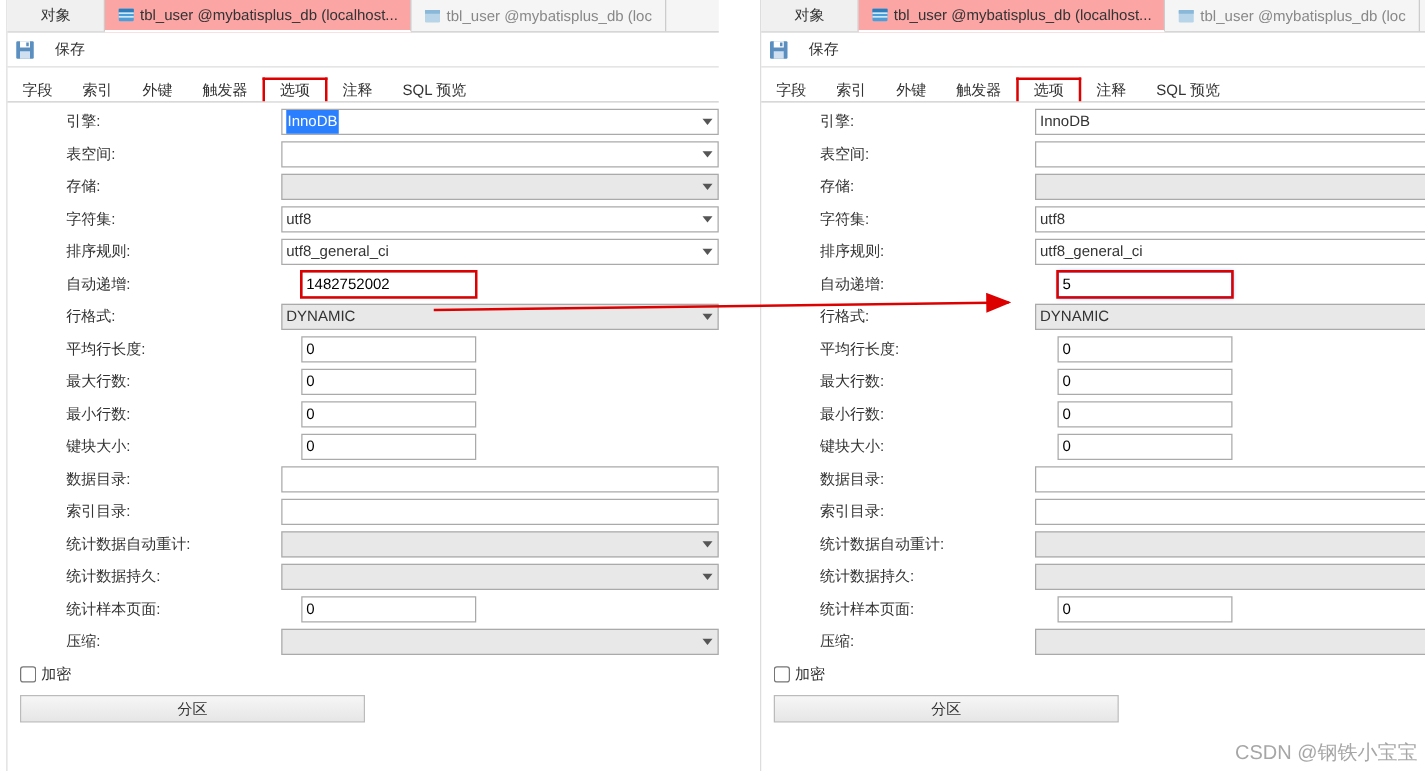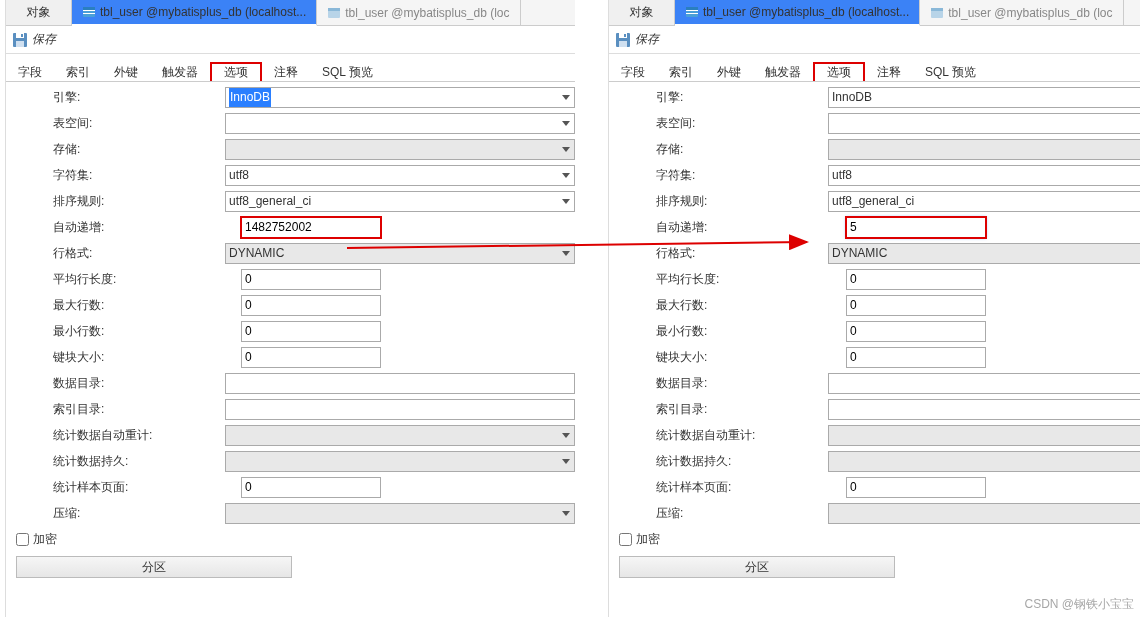--- a/index.html
+++ b/index.html
@@ -2,25 +2,25 @@
 <html><head>
 <meta charset="utf-8">
 <style>
 * { box-sizing: border-box; margin: 0; padding: 0; }
 body { font-family: "Microsoft YaHei", "SimSun", Arial, sans-serif; font-size: 12px; background: #fff; color: #333; position: relative; width: 1140px; height: 617px; overflow: hidden; }
 .pane { position: absolute; top: 0; width: 570px; height: 617px; border-left: 1px solid #ddd; }
 .pane.left { left: 5px; }
 .pane.right { left: 608px; }
 .tabbar { display: flex; height: 26px; border-bottom: 1px solid #ccc; background: #f5f5f5; }
 .tab { display: flex; align-items: center; padding: 0 10px; gap: 4px; border-right: 1px solid #ccc; font-size: 12px; white-space: nowrap; overflow: hidden; }
-.tab.object { width: 66px; justify-content: center; background: #f0f0f0; }
-.tab.active { background: #3b82f6; border-bottom: 2px solid #fff; margin-bottom: -1px; }
+.tab.object { width: 78px; justify-content: center; background: #f0f0f0; }
+.tab.active { background: #fca5a5; border-bottom: 2px solid #fff; margin-bottom: -1px; }
 .tab.inactive { color: #888; }
 .tab-ico { width: 14px; height: 14px; display: inline-flex; }
-.toolbar { display: flex; align-items: center; height: 28px; padding: 0 6px; gap: 4px; border-bottom: 1px solid #ddd; font-style: italic; }
+.toolbar { display: flex; align-items: center; height: 28px; padding: 0 6px; gap: 16px; border-bottom: 1px solid #ddd; }
 .save-ico { width: 16px; height: 16px; display: inline-flex; }
 .navtabs { display: flex; height: 28px; border-bottom: 1px solid #ccc; align-items: flex-end; }
 .navtab { padding: 0 12px; display: flex; align-items: center; cursor: pointer; color: #333; position: relative; }
 .navtab.sel { border: 2px solid #d00; border-bottom: none; background: #fff; z-index: 1; }
 .form { padding: 2px 0 0 0; }
 .row { display: flex; align-items: center; height: 26px; padding-left: 10px; }
 .lbl { width: 188px; color: #333; margin-left: 37px; }
 .right .lbl { width: 190px; }
 .fld { flex: 0 0 auto; }
 .dd, .txt { border: 1px solid #aaa; height: 21px; font-size: 12px; padding: 0 3px; background: #fff; }
@@ -31,21 +31,21 @@
 .txt.mid { width: 140px; }
 .txt.num { width: 140px; }
 .txt.wide { width: 350px; }
 .hl-red { outline: 2px solid #d00; outline-offset: -1px; }
 .hl-blue { border-color: #2a7fff; box-shadow: 0 0 3px rgba(42,127,255,.6); }
 .sel-text { background: #2a7fff; color: #fff; padding: 0 1px; }
 .chk { display: flex; align-items: center; gap: 4px; }
 .chk input { width: 13px; height: 13px; }
 .partbtn { width: 276px; height: 22px; background: linear-gradient(#f6f6f6,#e6e6e6); border: 1px solid #bbb; margin: 4px 0 0 10px; display: flex; align-items: center; justify-content: center; }
 .arrow { position: absolute; pointer-events: none; }
-.watermark { position: absolute; right: 6px; bottom: 4px; color: rgba(150,150,150,.85); font-size: 12px; font-family: Arial,"Microsoft YaHei"; }
+.watermark { position: absolute; right: 6px; bottom: 4px; color: rgba(150,150,150,.85); font-size: 16px; font-family: Arial,"Microsoft YaHei"; }
 .ddval { line-height: 19px; display: inline-block; text-align: right; }
 </style>
 </head>
 <body>
 
 <div class="pane left">
   <div class="tabbar">
     <div class="tab object">对象</div>
     <div class="tab active">
       <span class="tab-ico">

